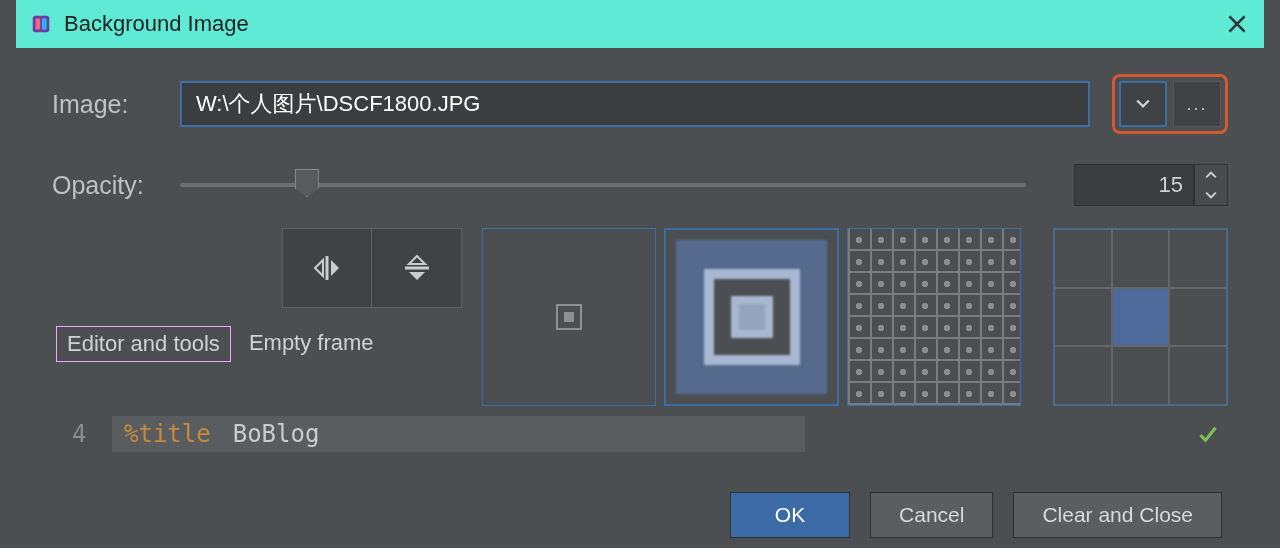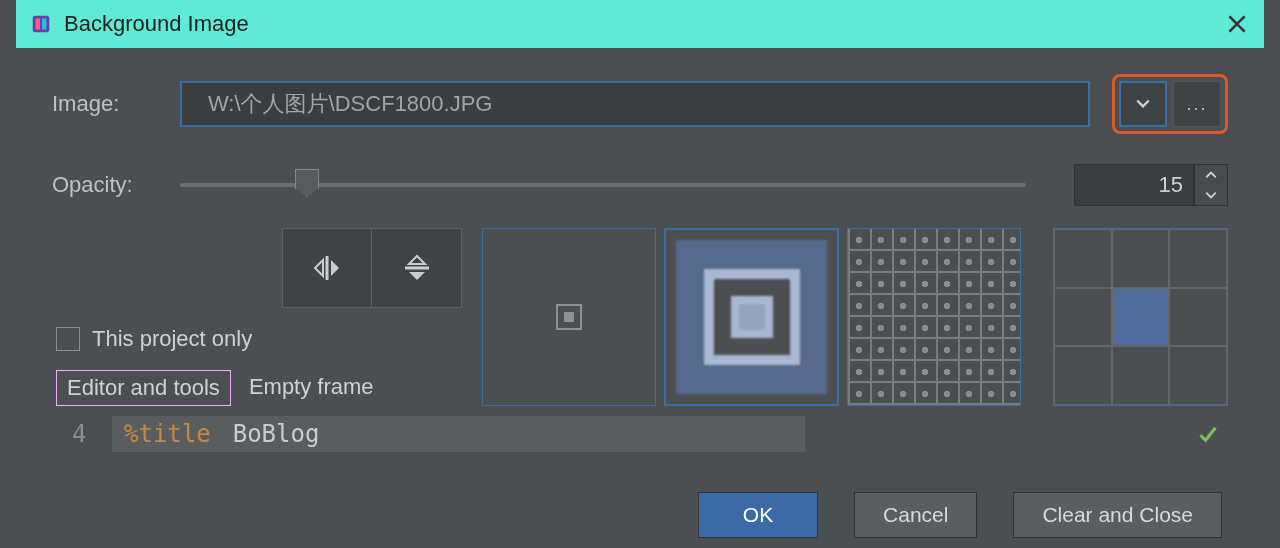--- a/index.html
+++ b/index.html
@@ -16,26 +16,26 @@
     background: #5eead4; color: #222;
   }
   .titlebar .app-icon { width: 22px; height: 22px; margin-right: 12px; }
   .titlebar .title { font-size: 22px; font-weight: 500; }
   .titlebar .close { margin-left: auto; cursor: pointer; }
 
   .body { padding: 26px 36px 16px 36px; }
 
   .row { display: flex; align-items: center; }
   .row-image { gap: 18px; }
-  .label { color: #bfc2c4; font-size: 22px; width: 110px; }
+  .label { color: #bfc2c4; font-size: 25px; width: 110px; }
 
   .image-input-wrap { flex: 1; display: flex; align-items: stretch; }
   .image-input {
-    flex: 1; height: 46px; background: #3a3e41; color: #a3a3a3;
-    border: 2px solid #3b6ea5; padding: 0 26px; font-size: 22px;
+    flex: 1; height: 46px; background: #3a3e41; color: #ffffff;
+    border: 2px solid #3b6ea5; padding: 0 14px; font-size: 22px;
     outline: none;
   }
 
   .highlight-group {
     display: flex; align-items: stretch; margin-left: 4px;
     border: 3px solid #d65a2e; border-radius: 8px; padding: 4px; gap: 6px;
   }
   .dropdown-btn, .browse-btn {
     width: 48px; height: 46px; background: #3f4346;
     display: flex; align-items: center; justify-content: center;
@@ -124,21 +124,21 @@
     font-family: "Consolas", monospace; font-size:24px; height: 36px;
     background: linear-gradient(to right, #4b4f52 0, #4b4f52 60px, #595d60 60px, #595d60 64%, #4b4f52 64%);
     padding-left: 20px; position:relative;
   }
   .code-row .ln{ color:#8a8d8f; width:30px;}
   .code-row .directive{ color:#c78a3a; }
   .code-row .val{ color:#c9cdd0; }
   .code-row .status-icon{ position:absolute; right:10px; color:#7fbf5a;}
 
   .button-row{
-    display:flex; justify-content:flex-end; gap:36px; margin-top:40px; padding-right:6px;
+    display:flex; justify-content:flex-end; gap:20px; margin-top:40px; padding-right:6px;
   }
   .btn{
     height:46px; padding:0 28px; font-size:21px; display:flex; align-items:center; justify-content:center;
     border:1px solid #2e3234; background:#5a5e61; color:#d7d9db; cursor:pointer;
   }
   .btn.primary{ background:#3c6aa6; color:#fff; min-width:120px;}
   .btn.wide{ min-width:180px; }
 
   svg{ display:block; }
 </style>
@@ -215,24 +215,20 @@
           </div>
           <div class="flip-btn">
             <svg viewBox="0 0 32 32" width="32" height="32">
               <rect x="4" y="14.5" width="24" height="3" fill="#c9cdd0"></rect>
               <path d="M8 12 L16 4 L24 12 Z" fill="none" stroke="#c9cdd0" stroke-width="2"></path>
               <path d="M8 20 L16 28 L24 20 Z" fill="#c9cdd0"></path>
             </svg>
           </div>
         </div>
 
-        <div class="checkbox-row">
-          <div class="checkbox"></div>
-          <span>This project only</span>
-        </div>
 
         <div class="scope-row">
           <div class="scope-btn-a">Editor and tools</div>
           <div class="scope-btn-b">Empty frame</div>
         </div>
       </div>
 
       <div class="preview-cell">
         <div class="inner-square-small">
             <div class="dot"></div>

